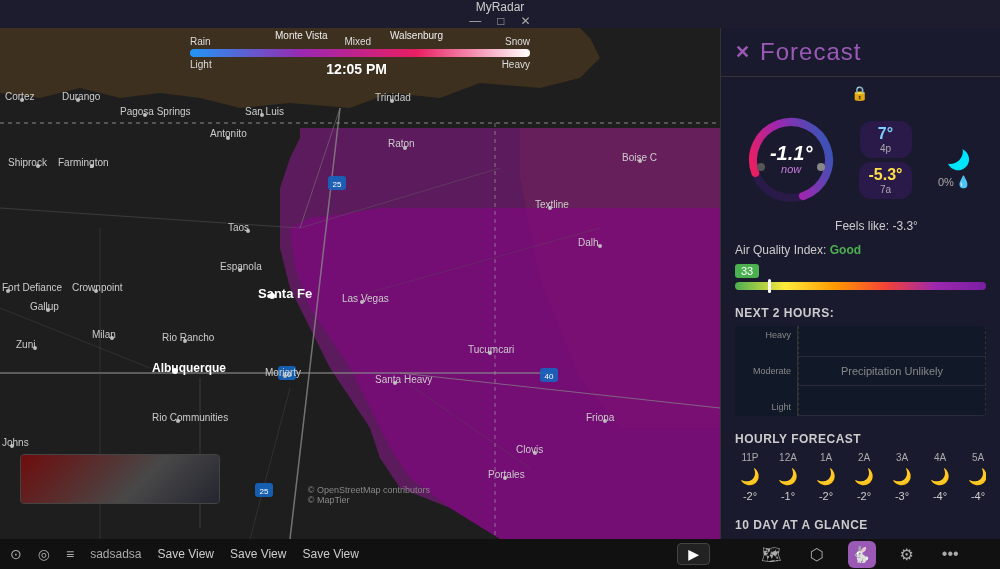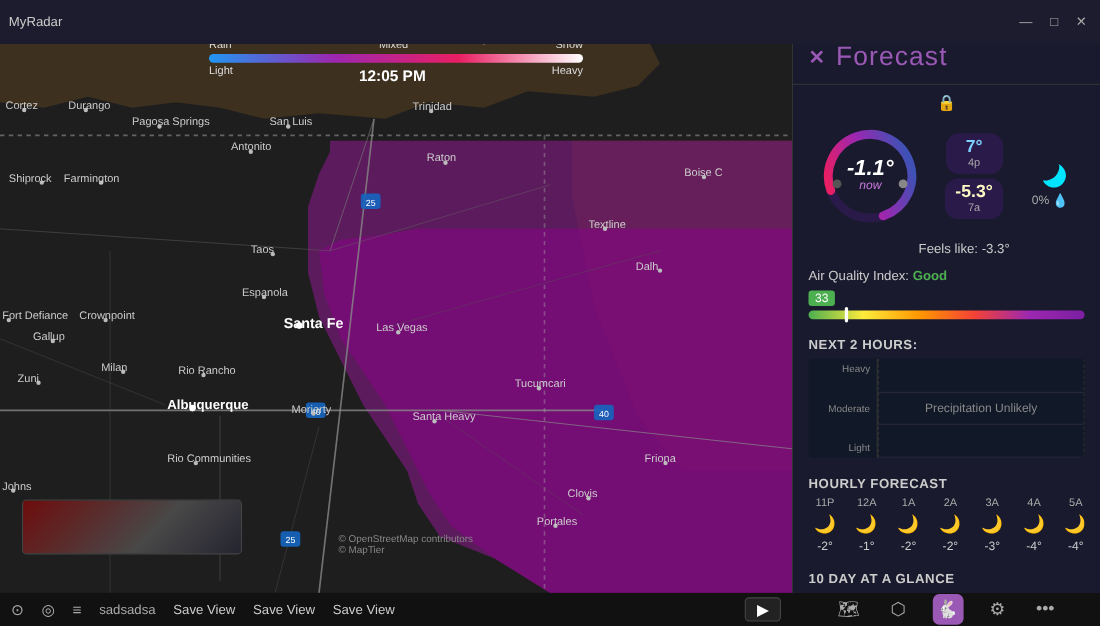--- a/index.html
+++ b/index.html
@@ -10,27 +10,28 @@
       background: #1a1a2e;
       font-family: 'Segoe UI', Arial, sans-serif;
       color: #fff;
       position: relative;
     }
 
     
     #titlebar {
       position: absolute;
       top: 0; left: 0; right: 0;
-      height: 40px;
+      height: 28px;
       background: #1c1c2e;
       display: flex;
       align-items: center;
       justify-content: space-between;
       padding: 0 8px;
       z-index: 100;
+      flex-direction: column;
     }
     #titlebar .title { font-size: 12px; color: #ccc; }
     #titlebar .window-controls { display: flex; gap: 8px; }
     #titlebar .window-controls span {
       font-size: 12px; color: #aaa; cursor: pointer; padding: 0 4px;
     }
 
     
     #map-area {
       position: absolute;
@@ -257,21 +258,21 @@
       border-radius: 12px;
       padding: 4px 10px;
       min-width: 52px;
     }
     .side-temp-val {
       font-size: 16px;
       font-weight: 600;
       color: #7ecfff;
     }
     .side-temp-val.low {
-      color: #fef9c3;
+      color: #fde047;
     }
     .side-temp-time {
       font-size: 10px;
       color: #aaa;
     }
 
     
     #moon-icon-area {
       display: flex;
       flex-direction: column;

